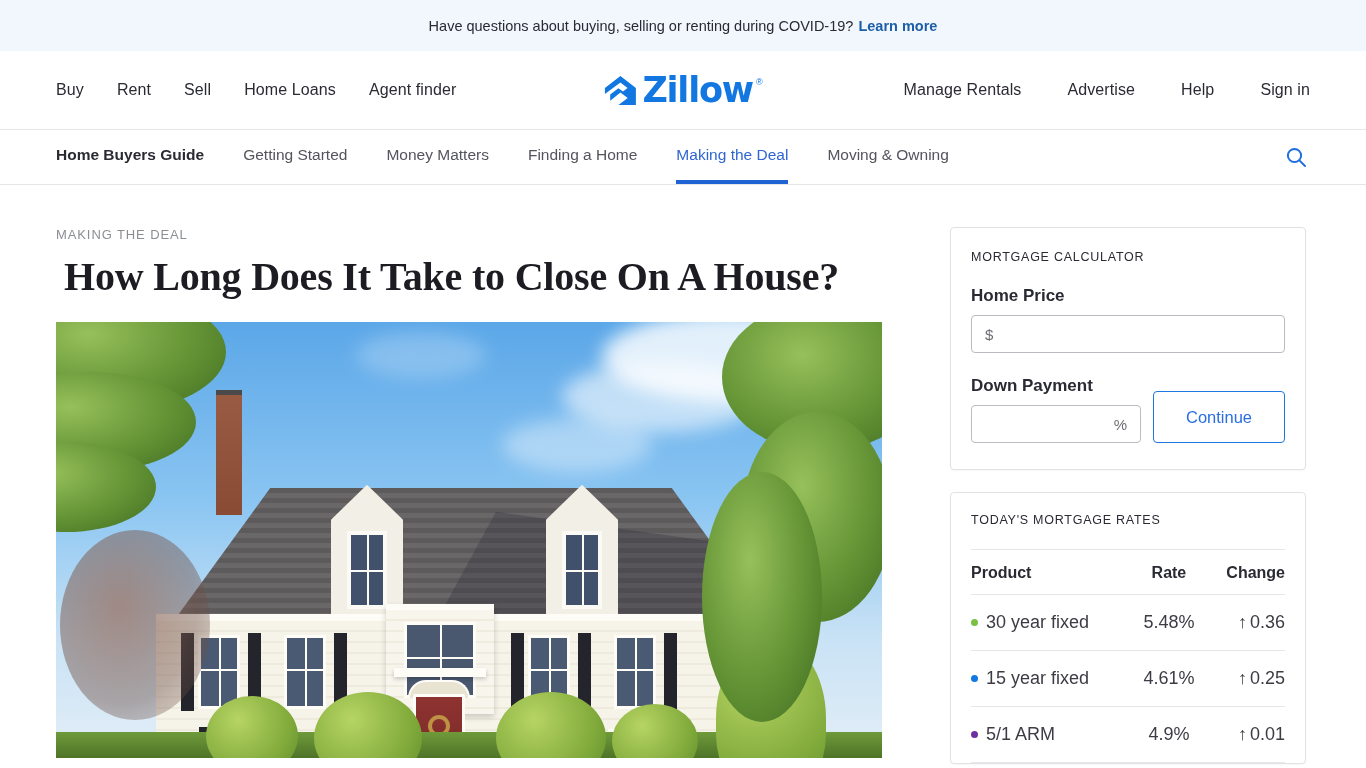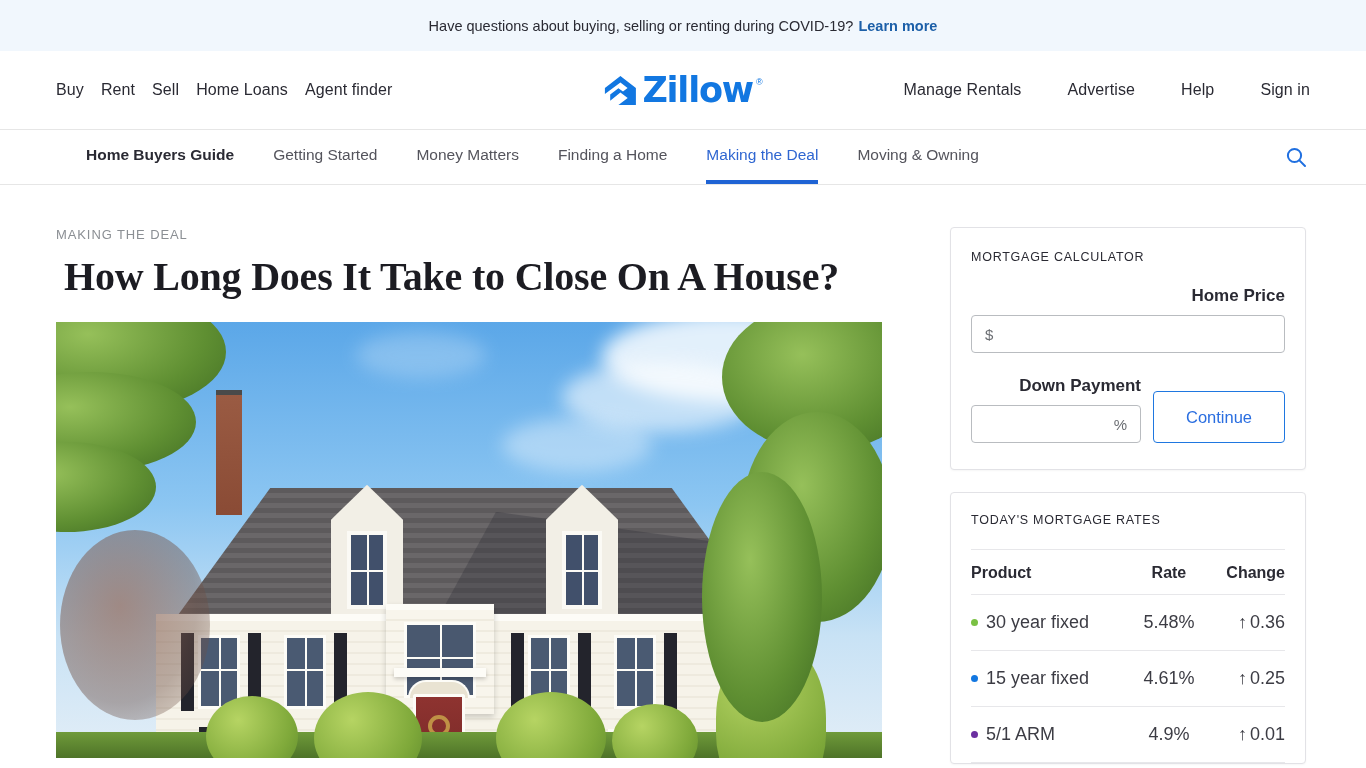--- a/index.html
+++ b/index.html
@@ -25,21 +25,21 @@
 
   
   .main-header {
     height: 79px;
     background: #ffffff;
     border-bottom: 1px solid #e6e6e6;
     display: flex; align-items: center;
     padding: 0 56px;
     position: relative;
   }
-  .nav-left { display: flex; align-items: center; gap: 17px; }
+  .nav-left { display: flex; align-items: center; gap: 33px; }
   .nav-right { display: flex; align-items: center; gap: 46px; margin-left: auto; }
   .nav-link {
     font-size: 16px; color: #2a2a33; cursor: pointer;
     white-space: nowrap; letter-spacing: .1px;
   }
 
   
   .logo-wrap {
     position: absolute; left: 50%; top: 50%;
     transform: translate(-50%, -50%);
@@ -65,21 +65,21 @@
     display: flex; align-items: stretch;
     padding: 0 56px;
     position: relative;
   }
   .sub-nav-items { display: flex; align-items: stretch; gap: 39px; }
   .sub-item {
     display: flex; align-items: center;
     font-size: 15.5px; color: #54545c; cursor: pointer;
     white-space: nowrap; border-bottom: 4px solid transparent;
   }
-  .sub-item.brand { color: #2a2a33; font-weight: 700; margin-left: 30px; }
+  .sub-item.brand { color: #2a2a33; font-weight: 700; }
   .sub-item.active { color: #2f66d1; border-bottom-color: #1f63d4; }
   .search-btn {
     margin-left: auto; display: flex; align-items: center;
     background: none; border: none; cursor: pointer; padding: 0 2px;
   }
 
   
   .page {
     display: flex;
     padding: 42px 56px 0 56px;
@@ -233,21 +233,21 @@
     background: #ffffff;
     border: 1px solid #e2e2e6;
     border-radius: 4px;
     box-shadow: 0 1px 2px rgba(0,0,0,.04);
   }
   .card-calc { padding: 22px 20px 26px 20px; }
   .card-title {
     font-size: 12.5px; letter-spacing: .75px; color: #2a2a33;
     text-transform: uppercase; margin-bottom: 22px;
   }
-  .field-label { font-size: 17px; font-weight: 700; color: #2a2a33; margin-bottom: 9px; text-align: right; }
+  .field-label { font-size: 17px; font-weight: 700; color: #2a2a33; margin-bottom: 9px; }
   .input-box {
     height: 38px; border: 1px solid #b9bcc0; border-radius: 4px;
     display: flex; align-items: center; padding: 0 13px;
     background: #fff; font-size: 15px; color: #6a6d72;
   }
   .input-box.full { width: 100%; margin-bottom: 23px; }
   .row-dp { display: flex; align-items: flex-end; gap: 12px; }
   .input-box.pct { width: 170px; justify-content: flex-end; }
   .continue-btn {
     width: 172px; height: 52px;

